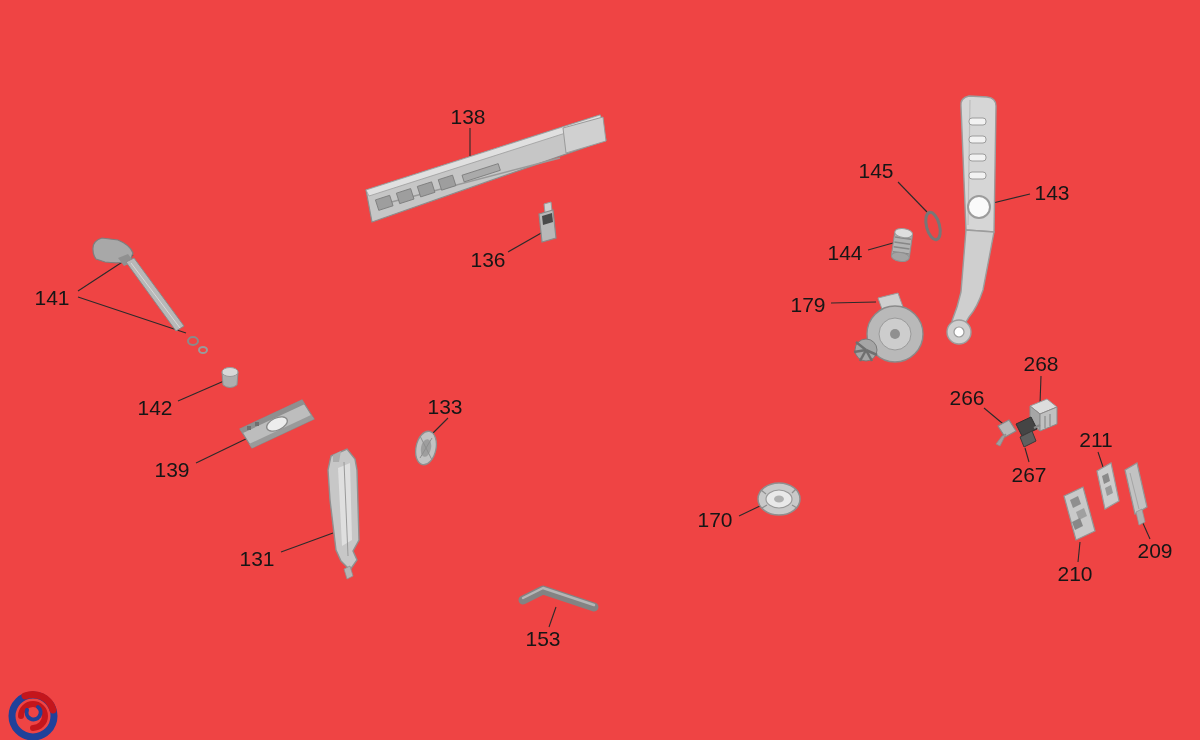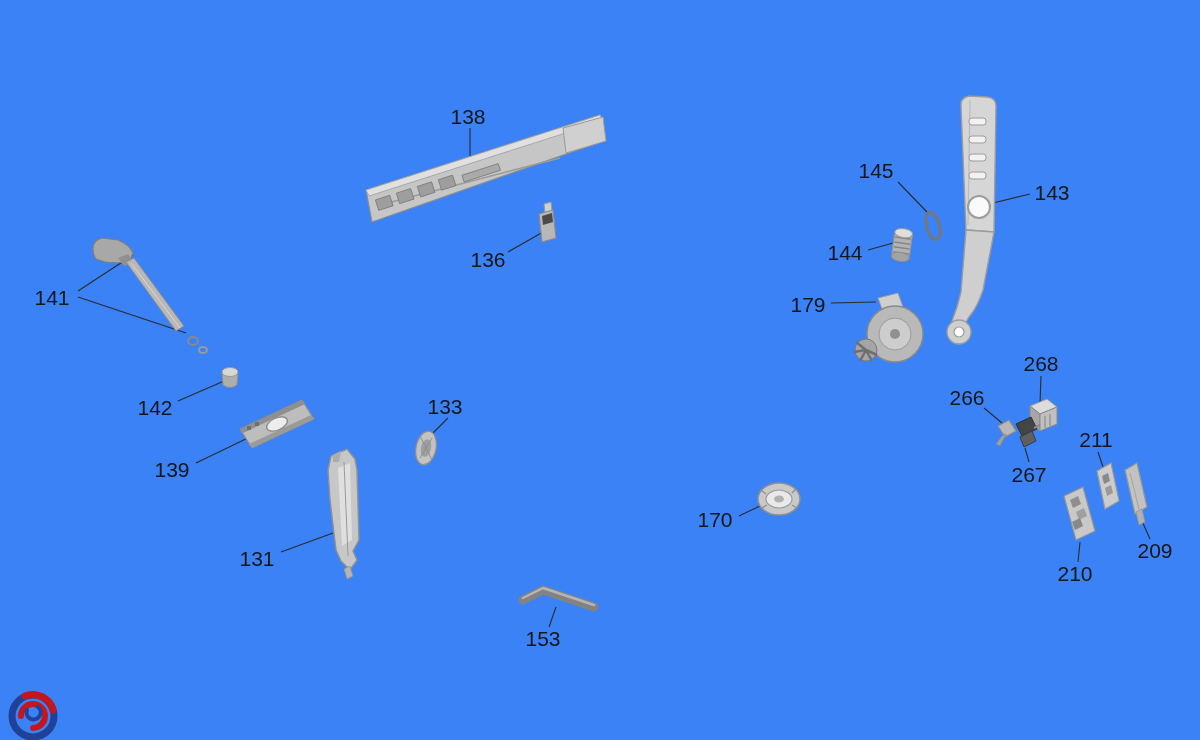--- a/index.html
+++ b/index.html
@@ -1,17 +1,17 @@
 <!DOCTYPE html>
 <html><head>
 <meta charset="utf-8">
 <style>
   html,body{margin:0;padding:0;background:#ffffff;}
   .stage{
-    position:relative;width:1200px;height:740px;background:#3b82f6;
+    position:relative;width:1200px;height:740px;background:#ef4444;
     overflow:hidden;font-family:"Liberation Sans","DejaVu Sans",sans-serif;
   }
   .stage svg{position:absolute;left:0;top:0;}
   .part-label{
     font-family:"Liberation Sans","DejaVu Sans",sans-serif;
     font-size:21px;fill:#161616;
   }
   .leader{stroke:#2b2b2b;stroke-width:1.1;fill:none;}
 </style>
 </head>

